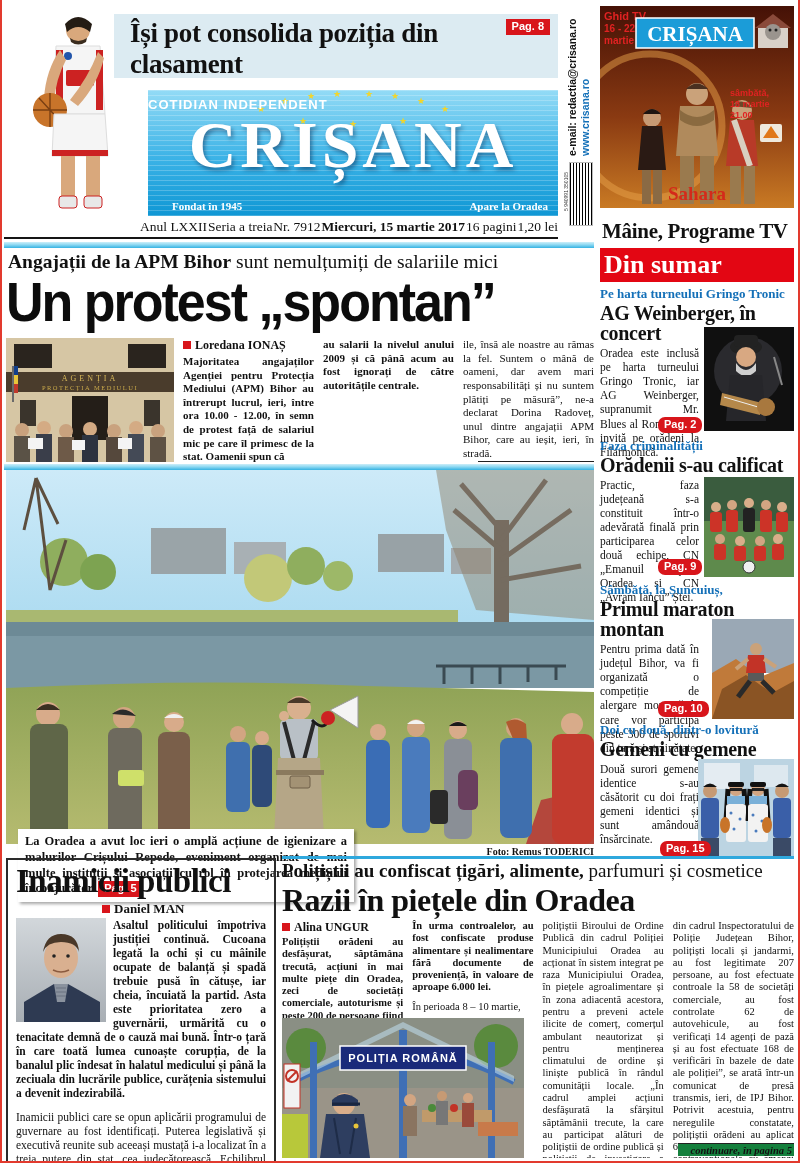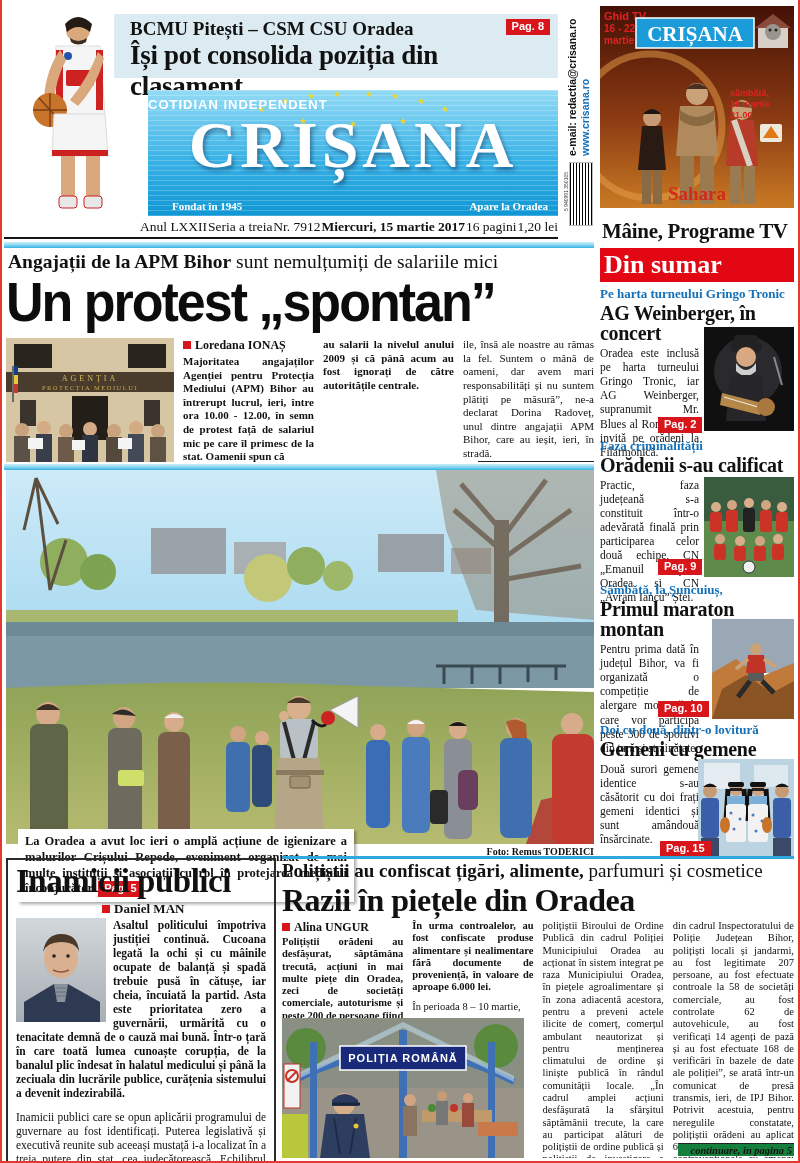--- a/index.html
+++ b/index.html
@@ -63,21 +63,21 @@
   
   .sidebar { left:600px; top:6px; width:194px; }
   .tomorrow { font-size:21px; font-weight:bold; margin:7px 0 4px 2px; letter-spacing:-.3px; }
   .sumar-band { background:#e30613; color:#fff; font-weight:bold; font-size:26px; height:34px;
     line-height:34px; padding-left:4px; margin-bottom:5px; }
   .sum-item { position:relative; }
   .kck { color:#1470b8; font-weight:bold; font-size:13px; line-height:1.05; }
   .sum-h { font-size:20px; font-weight:bold; line-height:1.02; margin:2px 0 3px; letter-spacing:-.3px; }
   .sum-b { width:99px; font-size:11.5px; line-height:1.22; text-align:justify; }
   .sum-photo { position:absolute; right:0; }
-  .sum-pag { position:absolute; }
+  .sum-pag { position:absolute;border-radius:7px; }
 
   
   .blue-sep { left:282px; top:856px; width:512px; height:3px; background:#2fa8dd; }
   .opinion { left:6px; top:858px; width:270px; height:379px; border:2px solid #2b2b2b; padding:4px 8px; overflow:hidden; }
   .op-h { font-size:33px; font-weight:bold; letter-spacing:-.5px; line-height:1.05; }
   .op-byline { font-size:13px; font-weight:bold; margin:2px 0 1px 86px; }
   .op-photo { float:left; margin:0 7px 2px 0; }
   .op-t { font-size:11.5px; line-height:1.22; text-align:justify; }
   .op-t.b { font-weight:bold; }
   .op-t.p2 { margin-top:10px; }
@@ -112,21 +112,20 @@
     <path d="M29 106 H63 M46 89 V123 M35 94 Q46 106 57 118" stroke="#7a3f12" stroke-width="1.4" fill="none"></path>
     <polygon points="50,110 101,110 104,152 48,152" fill="#f5f5f5" stroke="#ddd"></polygon>
     <rect x="48" y="146" width="56" height="6" fill="#cc2222"></rect>
     <rect x="57" y="152" width="14" height="42" fill="#d9a87c"></rect>
     <rect x="82" y="152" width="14" height="42" fill="#d9a87c"></rect>
     <rect x="55" y="192" width="18" height="12" rx="3" fill="#e8e8e8" stroke="#cc2222"></rect>
     <rect x="80" y="192" width="18" height="12" rx="3" fill="#e8e8e8" stroke="#cc2222"></rect>
   </svg>
 
   <div class="abs top-box">
-    <div class="top-kicker">BCMU Pitești – CSM CSU Oradea</div>
     <div class="top-headline">Își pot consolida poziția din clasament</div>
     <span class="pag abs" style="right:8px;top:5px">Pag. 8</span>
   </div>
 
   <div class="abs masthead">
     <svg class="abs" style="left:95px;top:0;z-index:2" width="220" height="40" viewBox="0 0 220 40">
       <g fill="#f2d52a" font-size="9" text-anchor="middle" font-family="Liberation Sans,sans-serif">
         <text x="18" y="22">★</text>
           <text x="42" y="14">★</text>
           <text x="68" y="9">★</text>

